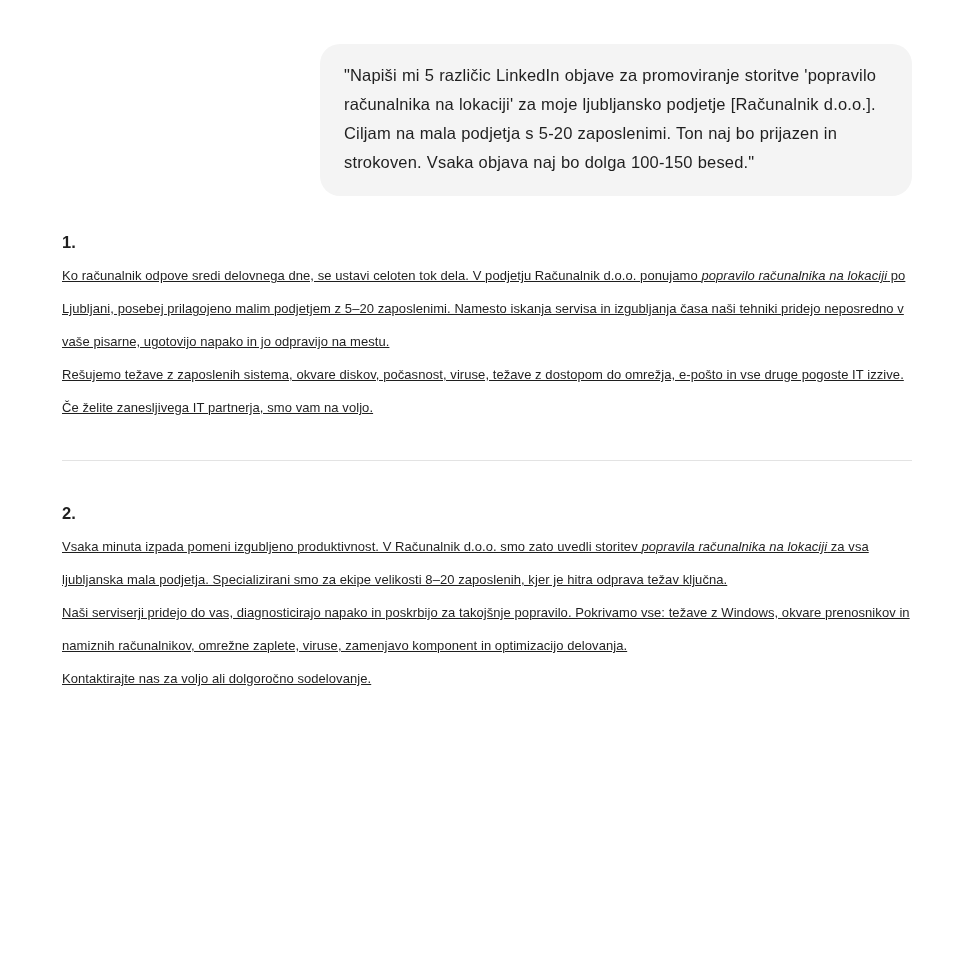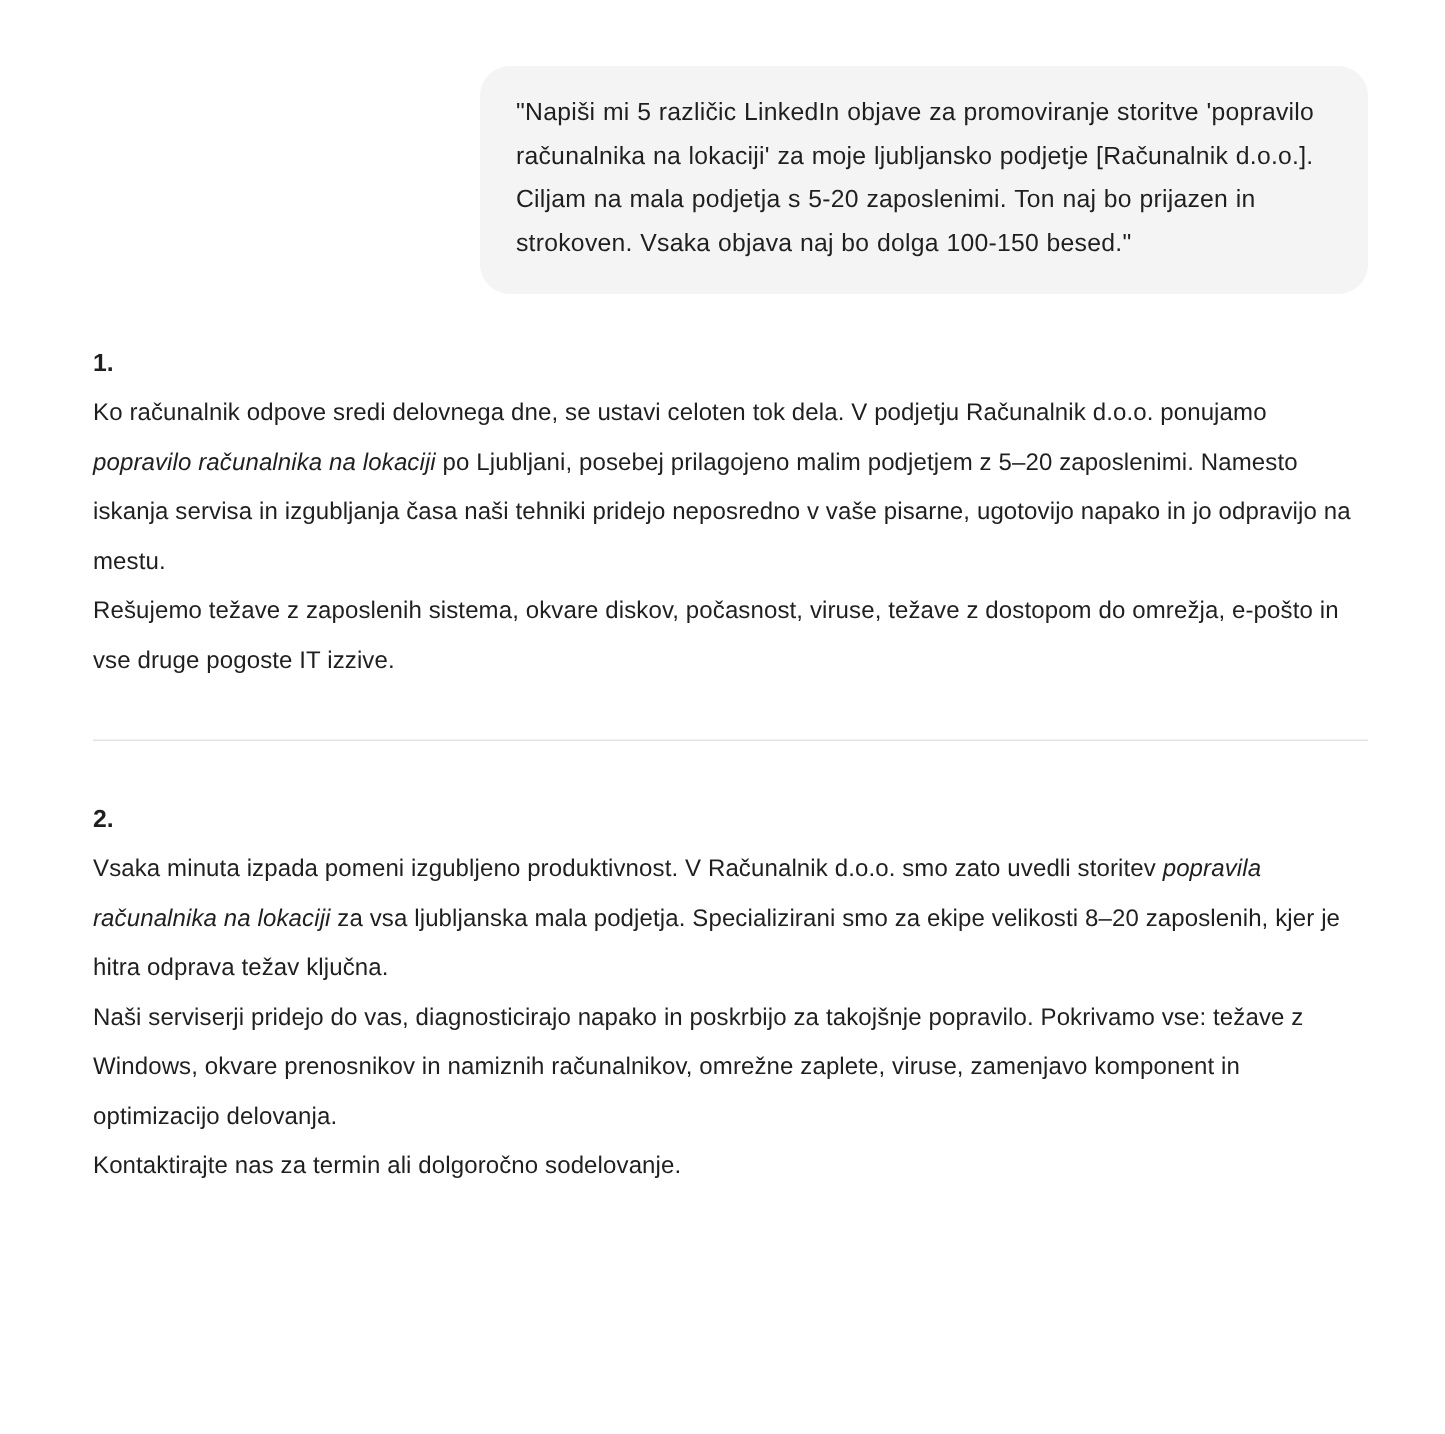--- a/index.html
+++ b/index.html
@@ -60,25 +60,26 @@
   .variant-number {
     font-size: 16.5px;
     font-weight: 700;
     line-height: 33px;
     margin: 0;
     color: #1f1f1f;
   }
 
   .variant p.body {
     margin: 0;
-    font-size: 16px;
+    font-size: 13px;
     line-height: 33px;
     color: #1f1f1f;
     letter-spacing: 0.005em;
     max-width: 850px;
+    text-decoration: underline;
   }
   .variant p.body em {
     font-style: italic;
   }
 
   .block-gap-1 { height: 30px; }
 
   
   .separator {
     border: 0;
@@ -102,26 +103,27 @@
   </div>
 
   <div class="block-gap-1"></div>
 
   <div class="assistant">
     <div id="variants-container">
         <div class="variant">
           <div class="variant-number">1.</div>
           <p class="body"><span>Ko računalnik odpove sredi delovnega dne, se ustavi celoten tok dela. V podjetju Računalnik d.o.o. ponujamo </span><em>popravilo računalnika na lokaciji</em><span> po Ljubljani, posebej prilagojeno malim podjetjem z 5–20 zaposlenimi. Namesto iskanja servisa in izgubljanja časa naši tehniki pridejo neposredno v vaše pisarne, ugotovijo napako in jo odpravijo na mestu.</span></p>
           <p class="body"><span>Rešujemo težave z zaposlenih sistema, okvare diskov, počasnost, viruse, težave z dostopom do omrežja, e-pošto in vse druge pogoste IT izzive.</span></p>
+          <p class="body"><span>Če želite zanesljivega IT partnerja, smo vam na voljo.</span></p>
         </div>
         <div class="sep-space-top"></div>
         <div class="separator" style="margin: 0px;"></div>
         <div class="sep-space-bottom"></div>
         <div class="variant">
           <div class="variant-number">2.</div>
           <p class="body"><span>Vsaka minuta izpada pomeni izgubljeno produktivnost. V Računalnik d.o.o. smo zato uvedli storitev </span><em>popravila računalnika na lokaciji</em><span> za vsa ljubljanska mala podjetja. Specializirani smo za ekipe velikosti 8–20 zaposlenih, kjer je hitra odprava težav ključna.</span></p>
           <p class="body"><span>Naši serviserji pridejo do vas, diagnosticirajo napako in poskrbijo za takojšnje popravilo. Pokrivamo vse: težave z Windows, okvare prenosnikov in namiznih računalnikov, omrežne zaplete, viruse, zamenjavo komponent in optimizacijo delovanja.</span></p>
-          <p class="body"><span>Kontaktirajte nas za termin ali dolgoročno sodelovanje.</span></p>
+          <p class="body"><span>Kontaktirajte nas za voljo ali dolgoročno sodelovanje.</span></p>
         </div>
       </div>
   </div>
 
 </div>
 
 </body></html>

